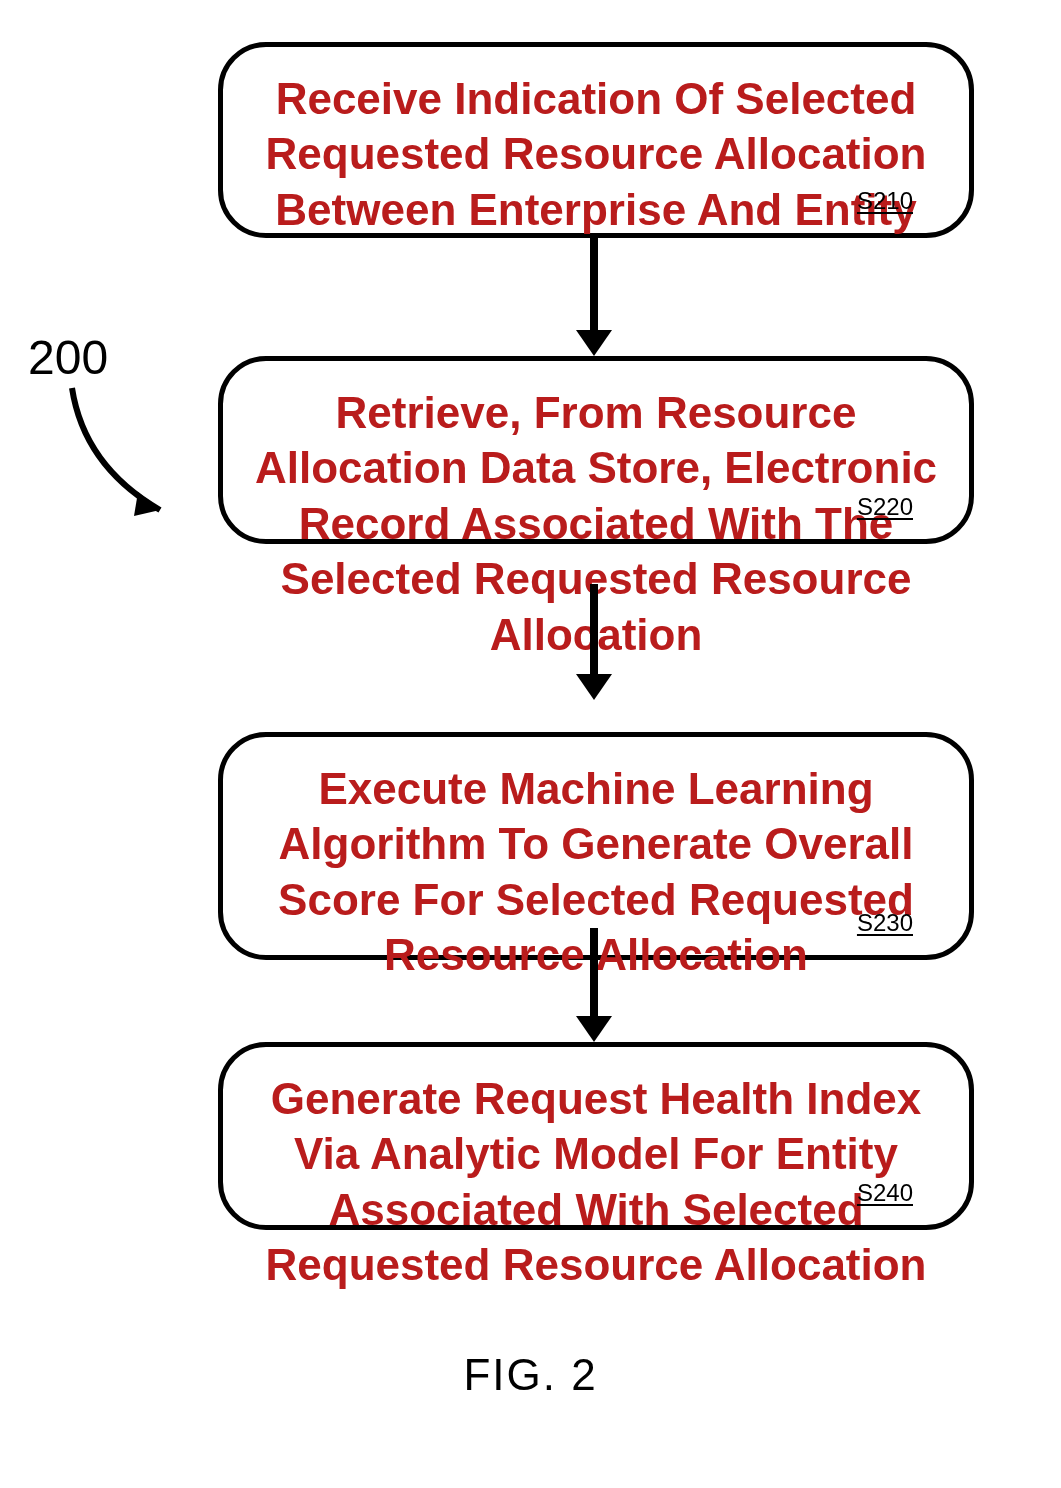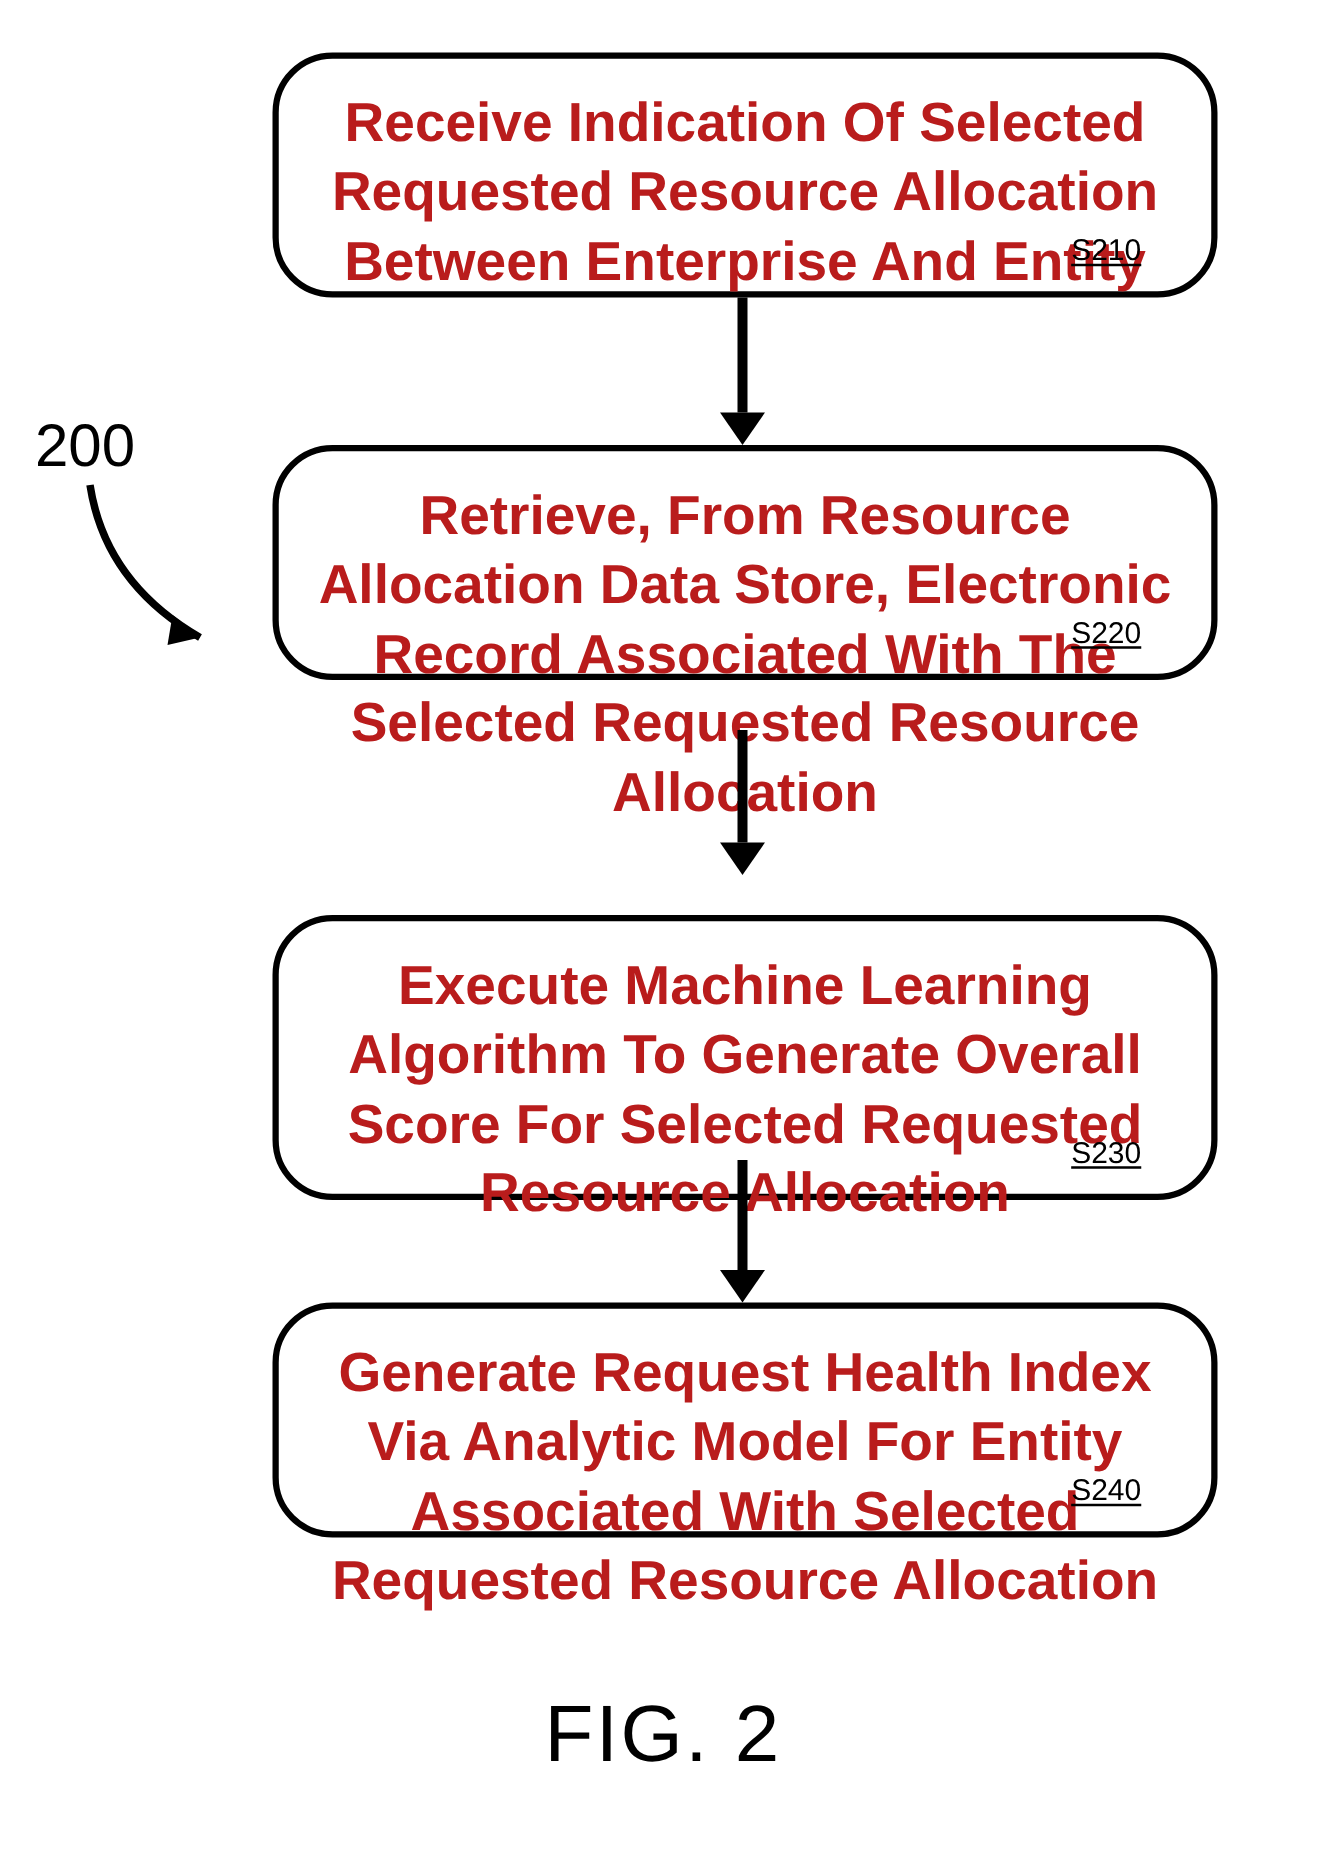--- a/index.html
+++ b/index.html
@@ -68,21 +68,21 @@
     left: 42px; top: 376px;
     width: 160px; height: 160px;
   }
 
   
   .figcap {
     position: absolute;
     left: 0; right: 0;
     top: 1350px;
     text-align: center;
-    font-size: 64px;
+    font-size: 44px;
     letter-spacing: 2px;
   }
 
   
   .step .pad-bottom { padding-bottom: 42px; display: block; }
 </style>
 </head>
 <body>
 
 <div class="canvas">

